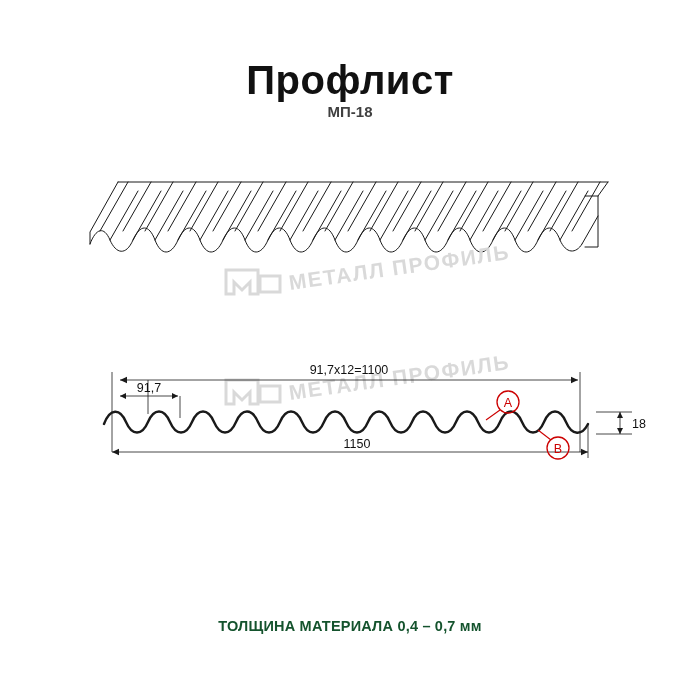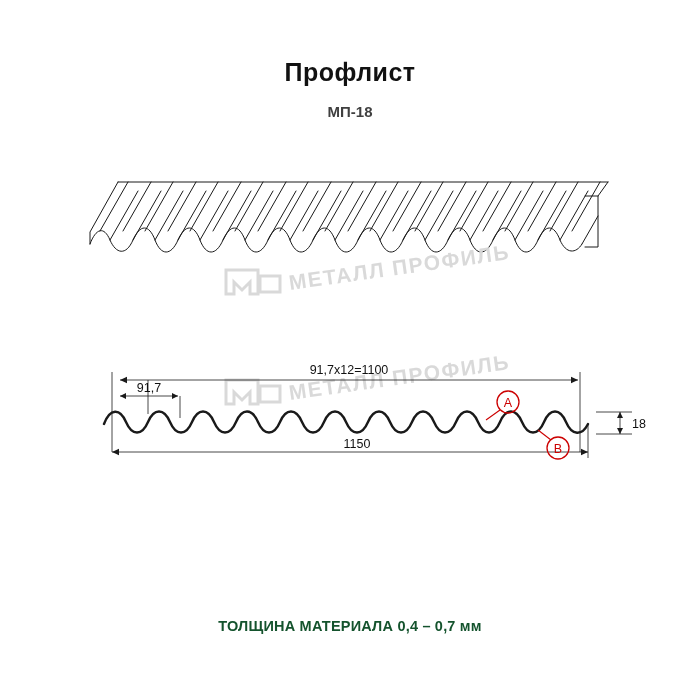--- a/index.html
+++ b/index.html
@@ -19,21 +19,21 @@
     position: relative;
     width: 700px;
     height: 700px;
   }
   .title {
     position: absolute;
     top: 58px;
     left: 0;
     width: 700px;
     text-align: center;
-    font-size: 25px;
+    font-size: 40px;
     font-weight: bold;
     letter-spacing: 0.5px;
     color: #111111;
   }
   .subtitle {
     position: absolute;
     top: 103px;
     left: 0;
     width: 700px;
     text-align: center;

